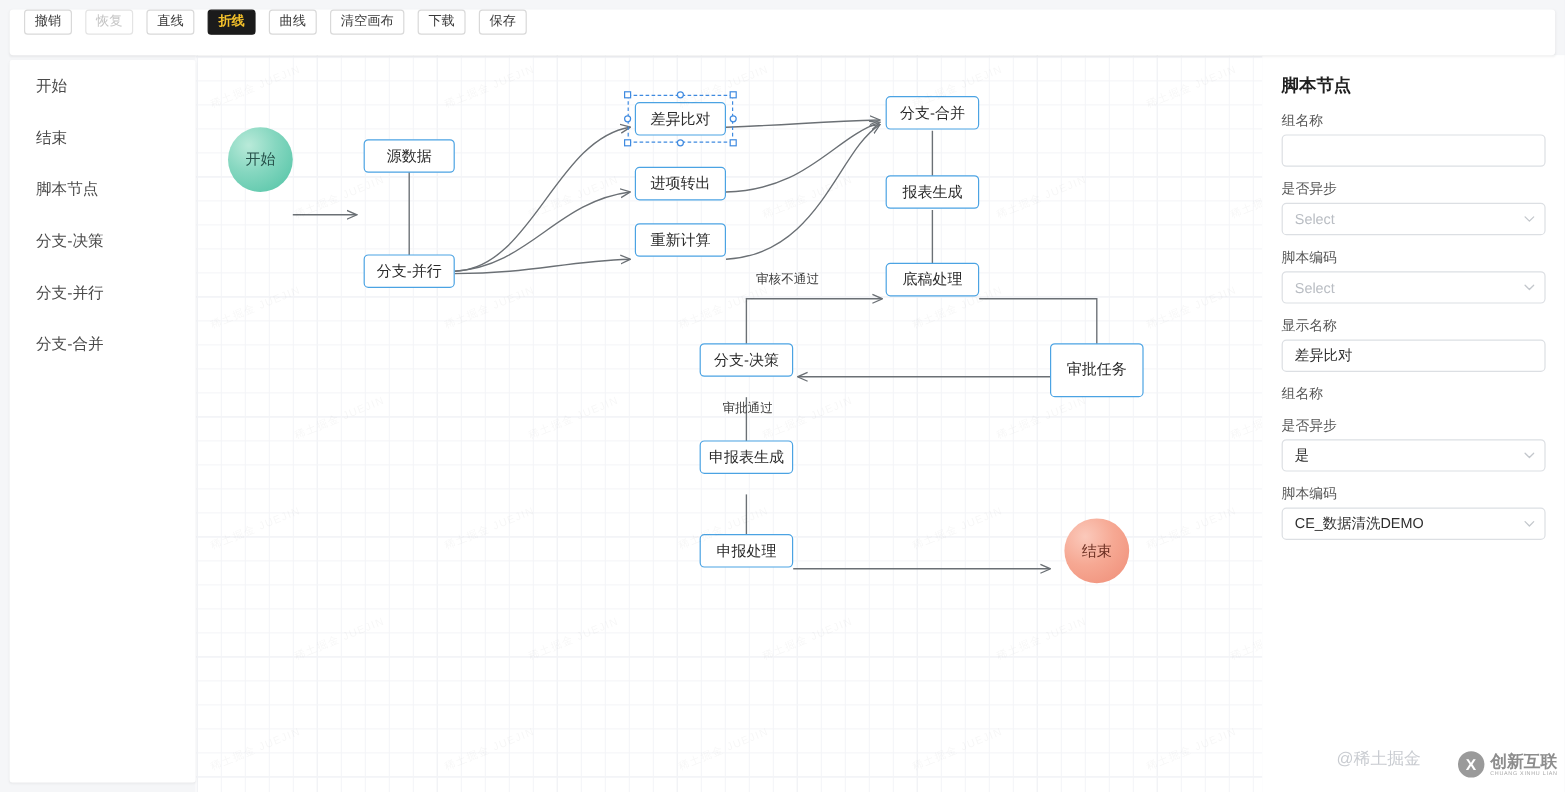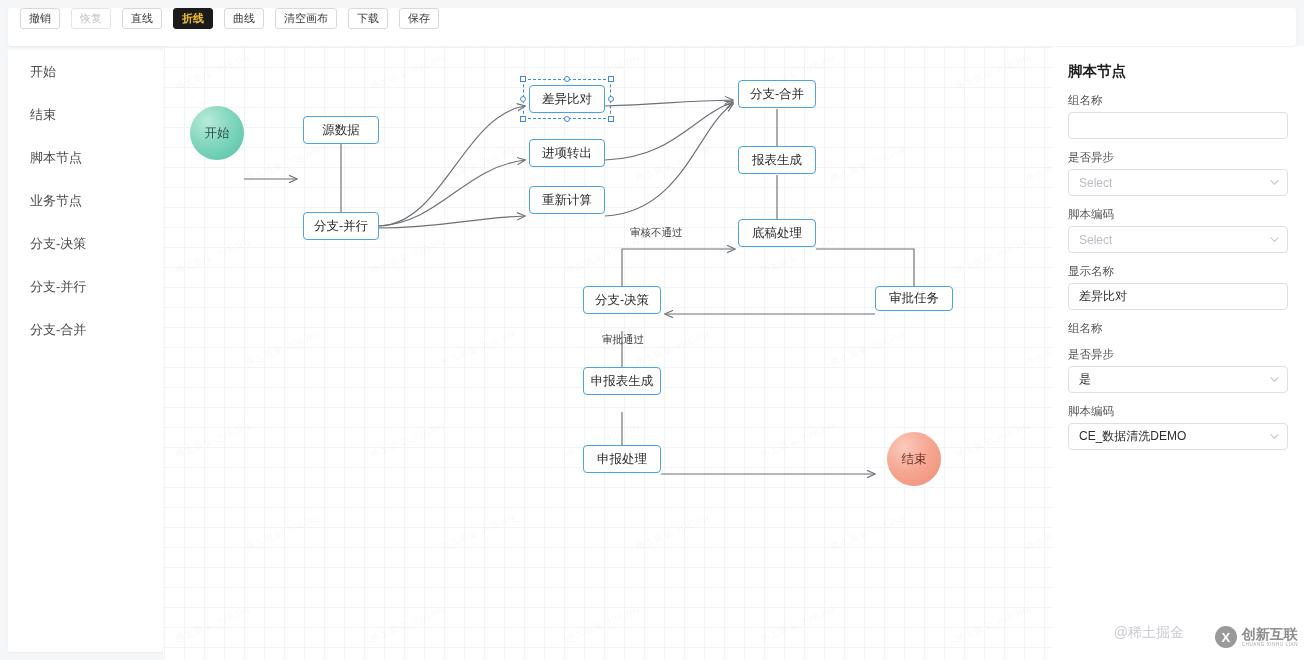--- a/index.html
+++ b/index.html
@@ -268,23 +268,20 @@
 
   <div class="sidebar" id="sidebar">
       <div class="side-item">
         <span>开始</span>
       </div>
       <div class="side-item">
         <span>结束</span>
       </div>
       <div class="side-item">
         <span>脚本节点</span>
-      </div>
-      <div class="side-item">
-        <span>业务节点</span>
       </div>
       <div class="side-item">
         <span>分支-决策</span>
       </div>
       <div class="side-item">
         <span>分支-并行</span>
       </div>
       <div class="side-item">
         <span>分支-合并</span>
       </div>
@@ -368,21 +365,21 @@
         </div>
         <div class="node rect" style="left: 575px; top: 34px; width: 78px; height: 28px;">
           <span>分支-合并</span>
         </div>
         <div class="node rect" style="left: 575px; top: 100px; width: 78px; height: 28px;">
           <span>报表生成</span>
         </div>
         <div class="node rect" style="left: 575px; top: 173px; width: 78px; height: 28px; text-align: center;">
           <span>底稿处理</span>
         </div>
-        <div class="node rect" style="left: 712px; top: 240px; width: 78px; height: 25px;">
+        <div class="node rect" style="left: 712px; top: 240px; width: 78px; height: 45px;">
           <span>审批任务</span>
         </div>
         <div class="node rect" style="left: 420px; top: 240px; width: 78px; height: 28px;">
           <span>分支-决策</span>
         </div>
         <div class="node rect" style="left: 420px; top: 321px; width: 78px; height: 28px;">
           <span>申报表生成</span>
         </div>
         <div class="node rect" style="left: 420px; top: 399px; width: 78px; height: 28px;">
           <span>申报处理</span>

